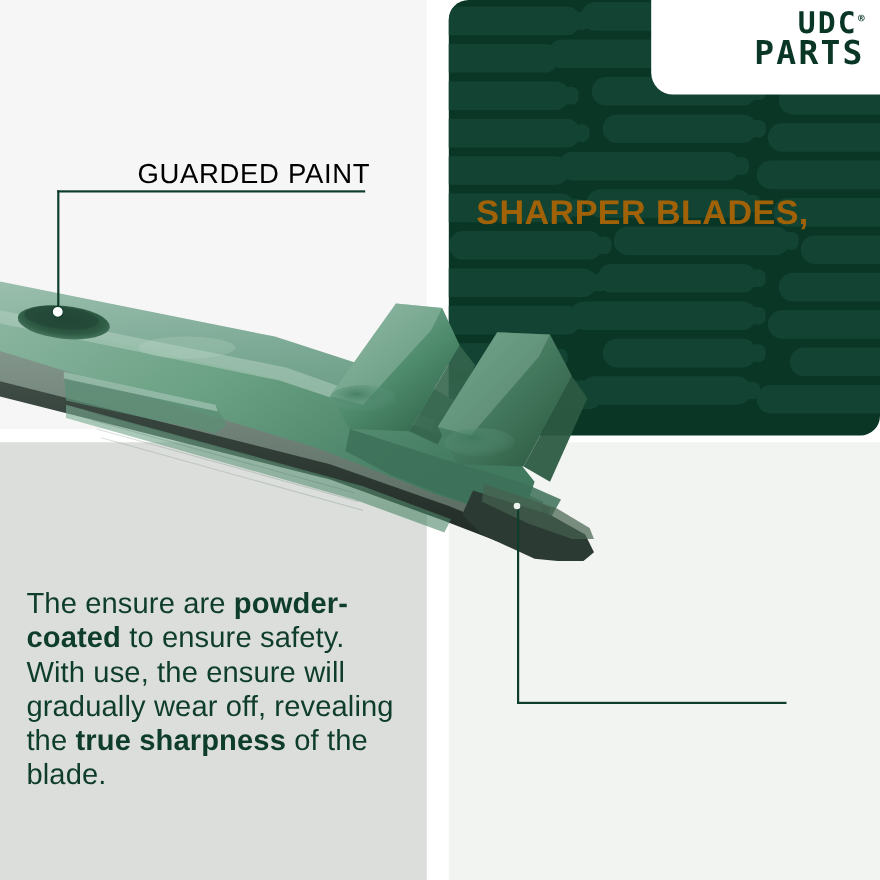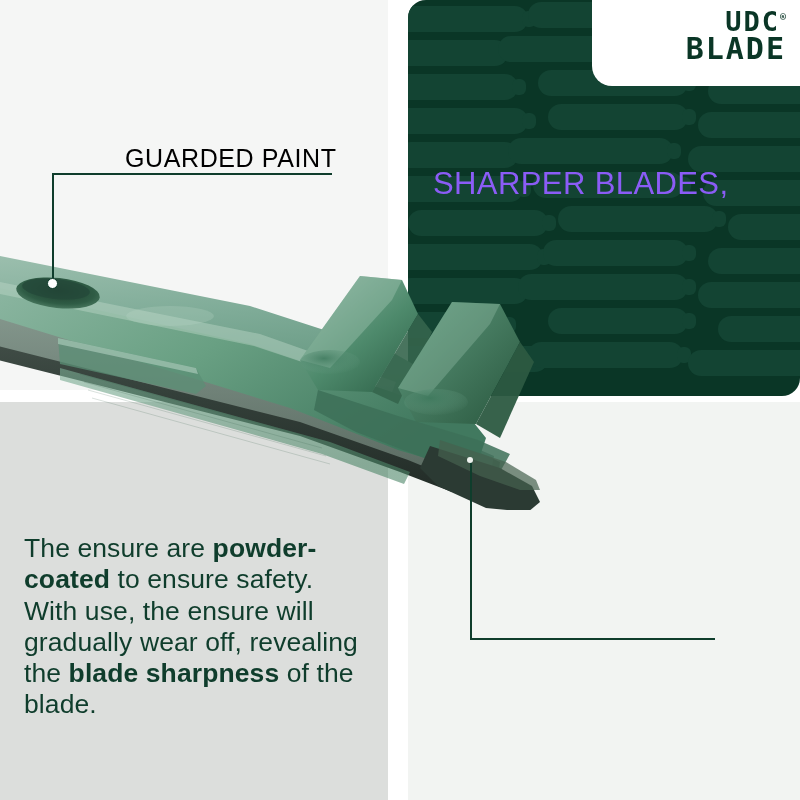--- a/index.html
+++ b/index.html
@@ -26,22 +26,22 @@
      color:#0a3626;white-space:nowrap;}
   #logo-udc{font-size:27px;}
   #logo-parts{font-size:30px;}
   #logo-reg{font-size:10px;vertical-align:super;letter-spacing:0;}
 
   
   #watermark{position:absolute;left:0;top:0;width:392px;height:396px;opacity:1;}
   .pill{position:absolute;background:#134433;border-radius:14px;}
 
   
-  #headline{position:absolute;left:433px;top:166px;width:350px;z-index:8;
-     color:#8b5cf6;font-weight:400;font-size:31px;line-height:1.14;
+  #headline{position:absolute;left:433px;top:176px;width:350px;z-index:8;
+     color:#a16207;font-weight:700;font-size:31px;line-height:1.14;
      letter-spacing:0.4px;}
   #headline .hl{display:block;white-space:nowrap;}
 
   
   #blade-art{position:absolute;left:0;top:240px;width:620px;height:270px;z-index:5;
      pointer-events:none;}
 
   
   .callout-label{position:absolute;color:#000000;font-size:25px;letter-spacing:0.6px;
      white-space:nowrap;z-index:9;}
@@ -130,21 +130,21 @@
         <div class="pill" style="left:134px;top:351px;width:14px;height:16px;border-radius:6px;"></div>
         <div class="pill" style="left:120px;top:342px;width:155px;height:26px;"></div>
         <div class="pill" style="left:269px;top:347px;width:14px;height:16px;border-radius:6px;"></div>
         <div class="pill" style="left:280px;top:350px;width:140px;height:26px;"></div>
       </div>
   </div>
 
   <div id="logo-plate"></div>
   <div id="logo-wrap">
     <div class="logo-line" id="logo-udc"><span>UDC</span><span id="logo-reg">®</span></div>
-    <div class="logo-line" id="logo-parts">BLADE</div>
+    <div class="logo-line" id="logo-parts">PARTS</div>
   </div>
 
   <div id="headline">
     <span class="hl">SHARPER BLADES,</span>
   </div>
 
   <svg id="blade-art" viewBox="0 0 620 270">
     <defs>
       <linearGradient id="gTop" x1="0" y1="0" x2="0.25" y2="1">
         <stop offset="0" stop-color="#9cbfae"></stop>
@@ -242,16 +242,16 @@
   <div class="callout-label" id="label-guarded">GUARDED PAINT</div>
   <div class="rule" id="rule-guarded"></div>
   <div class="rule" id="leader-guarded"></div>
   <div id="dot-guarded"></div>
 
   <div class="rule" id="rule-sharp"></div>
   <div class="rule" id="leader-sharp"></div>
   <div id="dot-sharp"></div>
 
   <div id="body-copy">
-    <span>The ensure are </span><b>powder-coated</b><span> to ensure safety. With use, the ensure will gradually wear off, revealing the </span><b>blade sharpness</b><span> of the blade.</span>
+    <span>The ensure are </span><b>powder-coated</b><span> to ensure safety. With use, the ensure will gradually wear off, revealing the </span><b>true sharpness</b><span> of the blade.</span>
   </div>
 
 </div>
 
 </body></html>

